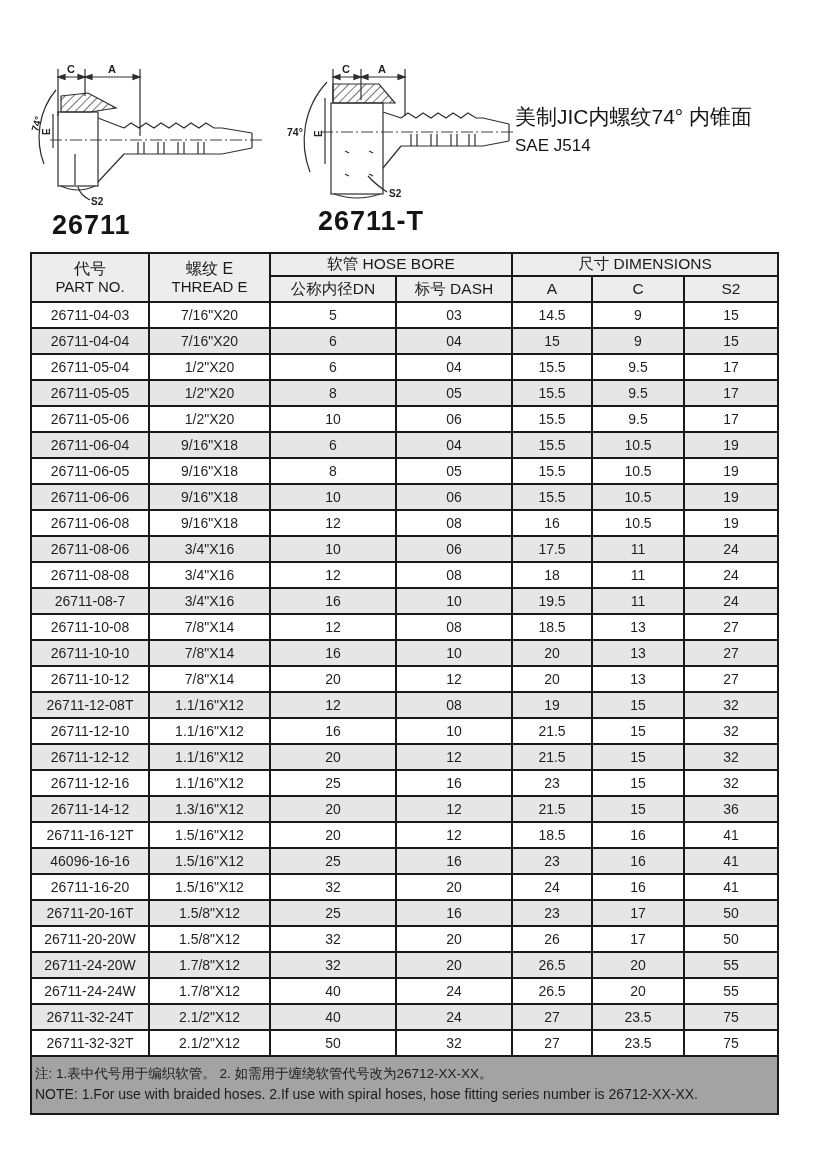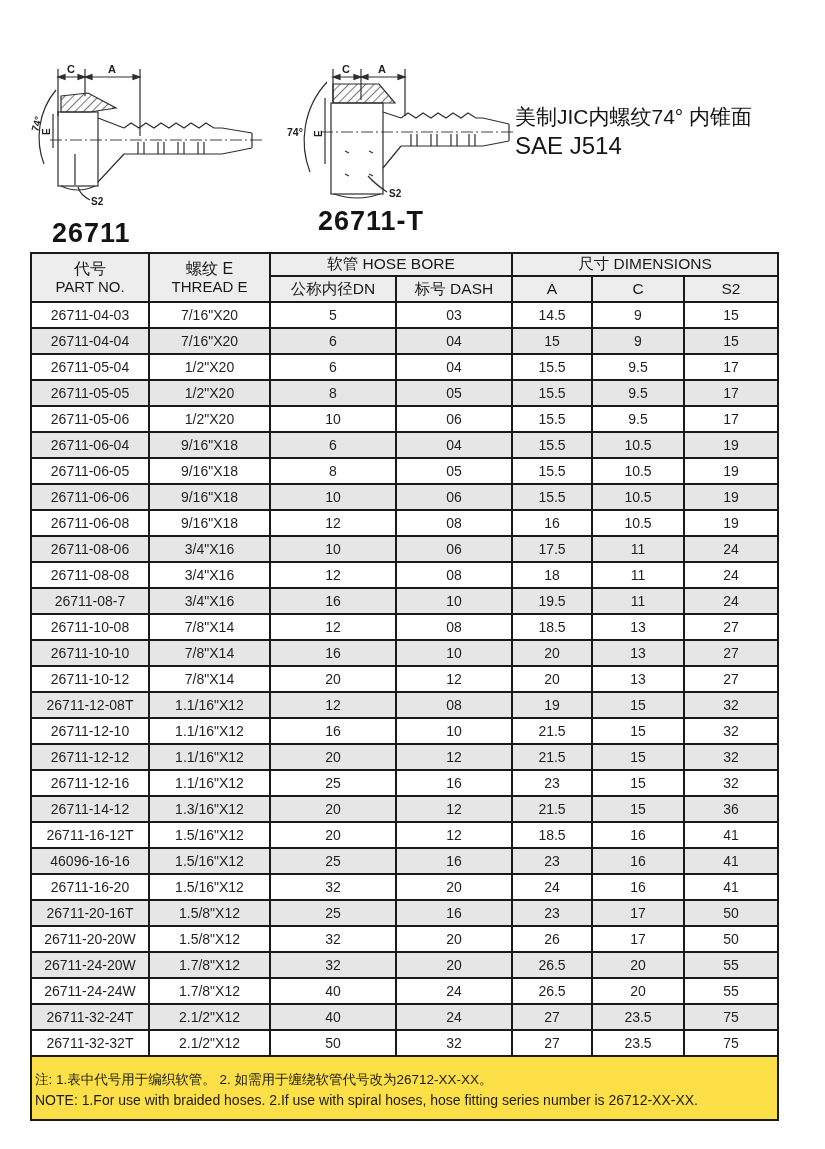--- a/index.html
+++ b/index.html
@@ -5,48 +5,48 @@
   html,body { margin:0; padding:0; background:#ffffff; }
   .sheet {
     position:relative; width:825px; height:1149px; background:#ffffff;
     font-family:"Liberation Sans", sans-serif; color:#1c1c1c; overflow:hidden;
   }
   
   .drawing { position:absolute; }
   .drawing-left  { left:28px;  top:56px; }
   .drawing-right { left:283px; top:56px; }
   .model-label { position:absolute; font-size:27px; font-weight:bold; letter-spacing:1px; color:#141414; }
-  .model-label-left  { left:52px;  top:218px; }
+  .model-label-left  { left:52px;  top:210px; }
   .model-label-right { left:318px; top:206px; }
   
   .title-block { position:absolute; left:515px; top:102px; width:310px; text-align:left; color:#161616; }
   .title-cn { font-size:21px; line-height:29px; font-weight:500; }
   .title-en { font-size:21px; line-height:29px; }
-  .title-std{ font-size:24px; line-height:29px; }
+  .title-std{ font-size:17px; line-height:29px; }
   
   table.spec-table {
     position:absolute; left:30px; top:252px;
     border-collapse:collapse; table-layout:fixed;
     font-family:"Liberation Sans", sans-serif;
   }
   .spec-table th, .spec-table td {
     border:2px solid #191919; text-align:center; vertical-align:middle;
     padding:0; overflow:hidden; white-space:nowrap;
   }
   .spec-table thead th { background:#ededed; font-weight:normal; color:#1a1a1a; }
   .spec-table thead tr.hrow1 { height:20px; }
   .spec-table thead tr.hrow2 { height:26px; }
   .hdr-cn { font-size:16px; line-height:19px; }
   .hdr-en { font-size:15px; line-height:18px; }
   .hdr-one { font-size:15.5px; }
   .spec-table tbody td { font-size:14px; height:24px; color:#1f1f1f; }
   .spec-table tbody tr.stripe td { background:#e6e6e6; }
   .spec-table tfoot td.notes-cell {
-    text-align:left; vertical-align:middle; background:#fde047;
-    padding:8px 4px 4px 3px; white-space:normal; height:50px;
+    text-align:left; vertical-align:middle; background:#a3a3a3;
+    padding:2px 4px 4px 3px; white-space:normal; height:50px;
   }
   .note-cn { font-size:13.5px; line-height:20px; }
   .note-en { font-size:14px;   line-height:20px; }
   svg text { font-family:"Liberation Sans", sans-serif; }
 </style>
 </head>
 <body>
 
 <div class="sheet">
 

